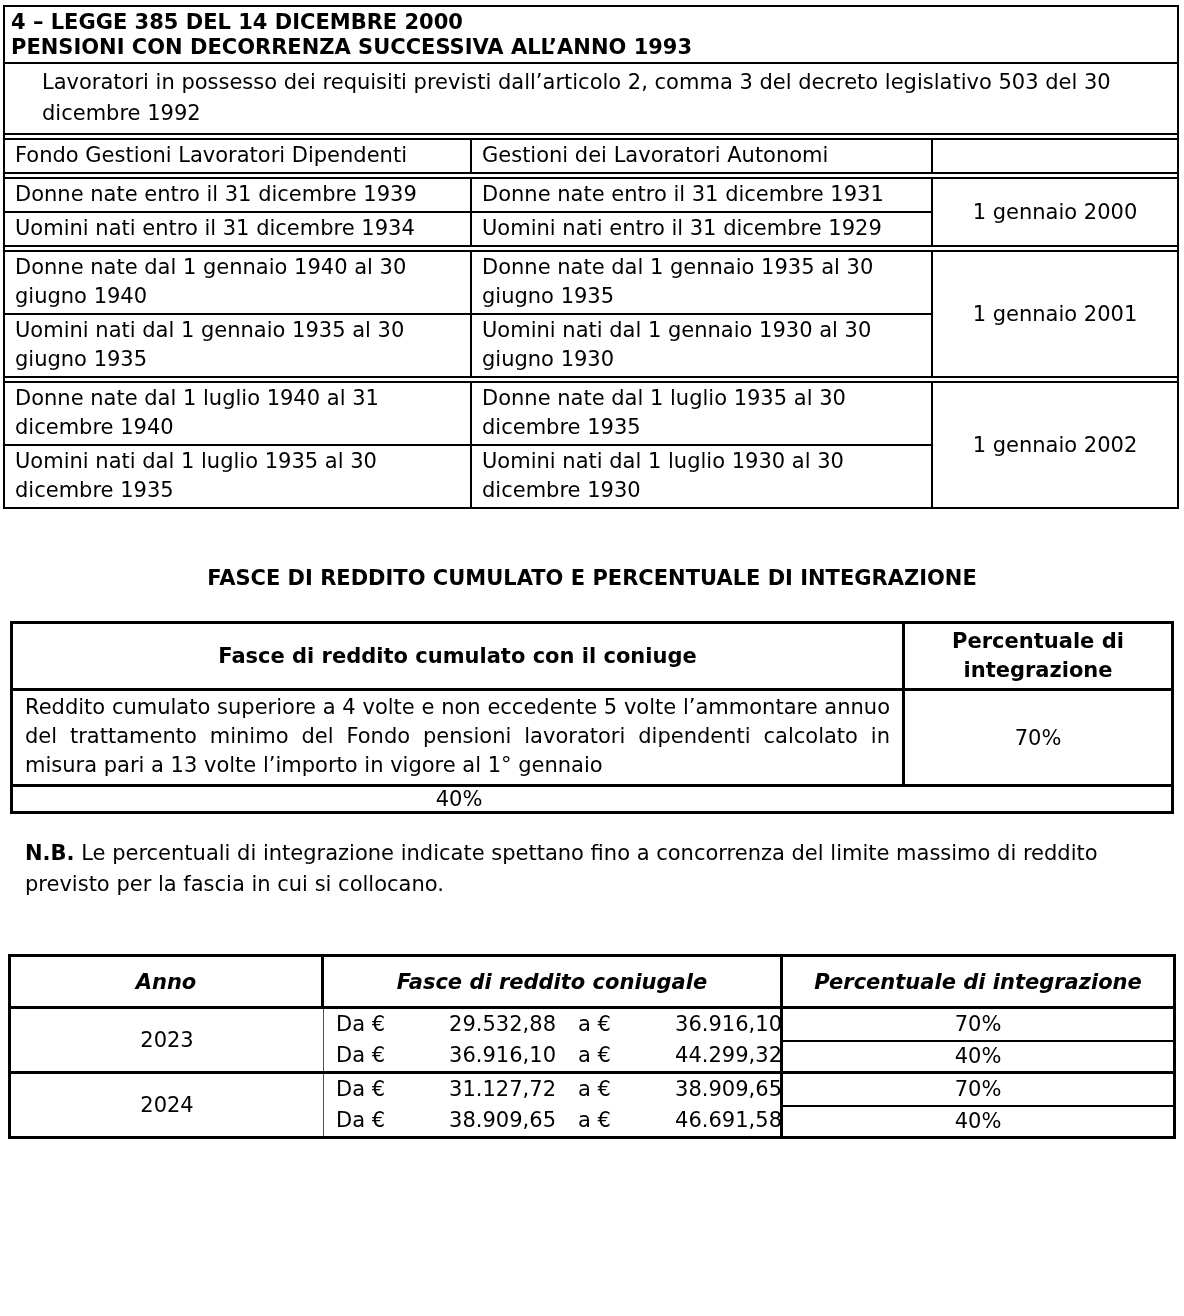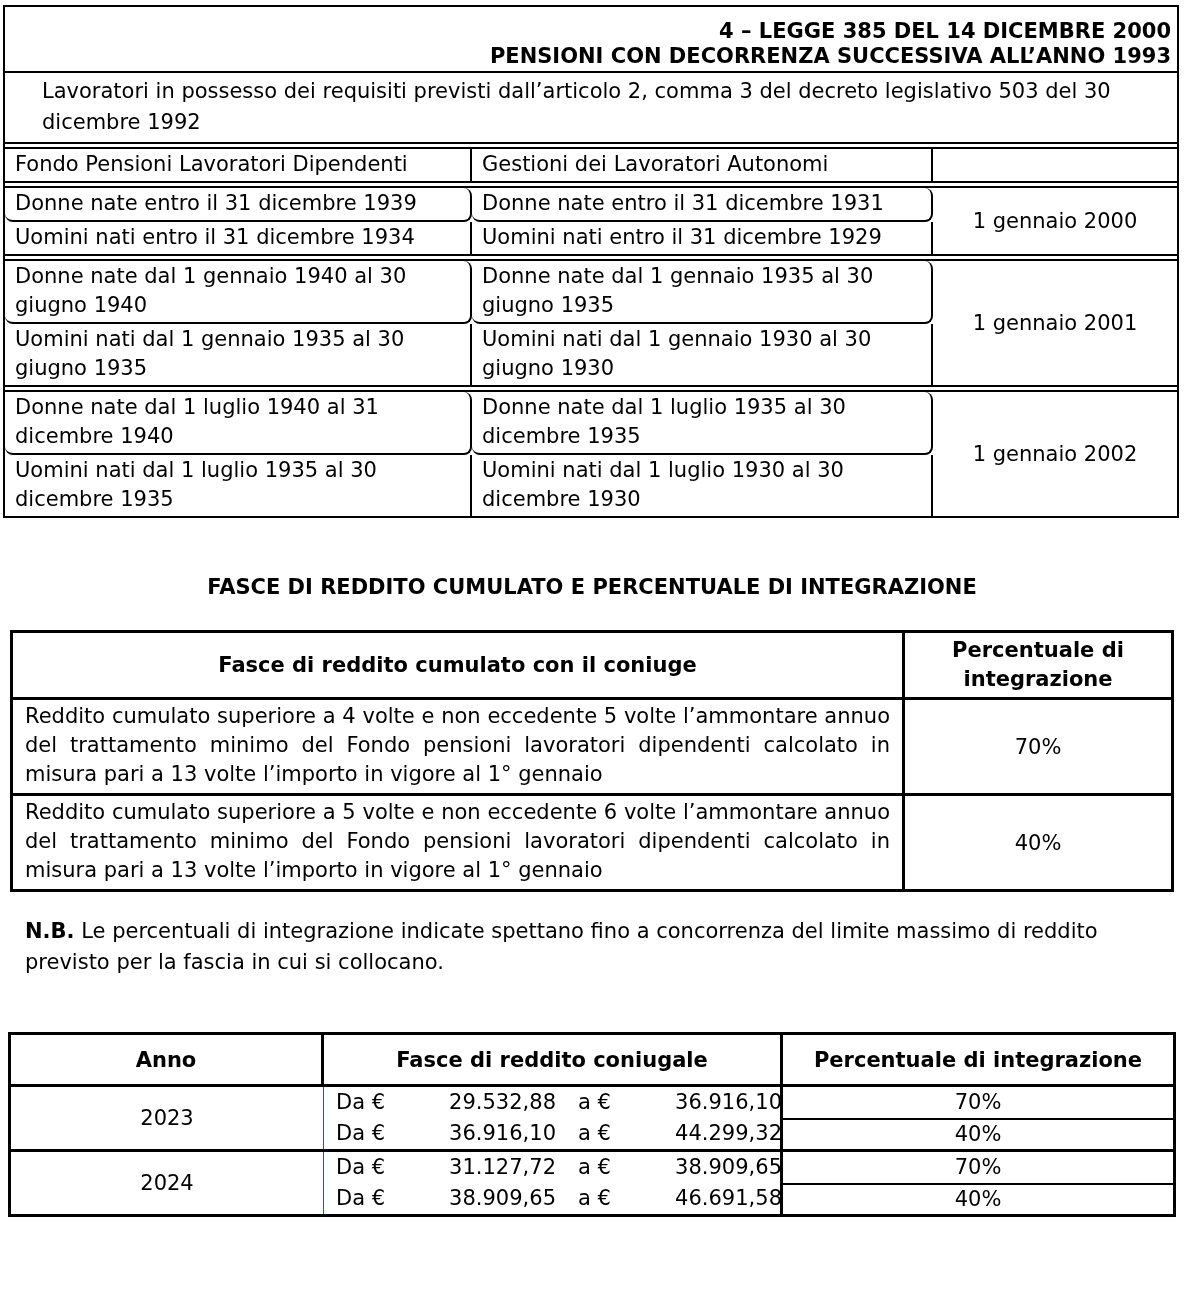--- a/index.html
+++ b/index.html
@@ -4,44 +4,44 @@
 <style>
   html,body{
     margin:0;padding:0;width:1184px;height:1316px;overflow:hidden;
     background:#ffffff;color:#000;
     font-family:"DejaVu Sans","Liberation Sans",sans-serif;
     font-size:21px;
   }
   .bold{font-weight:bold;}
   
   .t1{margin:5px 5px 0 3px;width:1172px;border:2px solid #000;}
-  .t1-title{text-align:right;font-weight:bold;line-height:25px;padding:12px 6px 2px;border-bottom:2px solid #000;}
+  .t1-title{text-align:left;font-weight:bold;line-height:25px;padding:3px 6px 2px;border-bottom:2px solid #000;}
   .t1-sub{padding:3px 30px 4px 10px;line-height:31px;margin-left:27px;}
   .hr2{height:3px;border-top:2px solid #000;border-bottom:2px solid #000;}
   .t1-grid{display:grid;grid-template-columns:467px 461px 1fr;}
   .t1-grid .c{padding:1px 10px 2px;line-height:29px;}
   .vr{border-right:2px solid #000;}
-  .hb{border-bottom:2px solid #000;border-radius:8px;}
+  .hb{border-bottom:2px solid #000;}
   .dec{grid-column:3;grid-row:1/3;display:flex;align-items:center;justify-content:center;text-align:center;}
   
   .sec-title{margin-top:56px;text-align:center;font-weight:bold;line-height:26px;}
   .t2{margin:30px 0 0 10px;width:1158px;border:3px solid #000;}
   .t2-row{display:grid;grid-template-columns:892px 1fr;}
   .t2-row > .c1{border-right:3px solid #000;}
   .t2-head .c1{display:flex;align-items:center;justify-content:center;font-weight:bold;min-height:64px;text-align:center;}
   .t2-head .c2{display:flex;align-items:center;justify-content:center;font-weight:bold;text-align:center;line-height:29px;padding:3px 6px;}
   .t2-body{border-top:3px solid #000;}
   .t2-body .c1{padding:2px 12px 4px;line-height:29px;text-align:justify;}
   .t2-body .c2{display:flex;align-items:center;justify-content:center;}
   
   .note{margin:24px 20px 0 25px;line-height:31px;}
   
   .t3{margin:54px 0 0 8px;width:1162px;border:3px solid #000;}
   .t3-head{display:grid;grid-template-columns:313px 459px 1fr;}
-  .t3-head .hc{display:flex;align-items:center;justify-content:center;font-weight:bold;min-height:49px;text-align:center;}
+  .t3-head .hc{display:flex;align-items:center;justify-content:center;font-weight:bold;min-height:49px;text-align:center;font-style:italic;}
   .t3-head .hc.vr3{border-right:3px solid #000;}
   .vr3{border-right:3px solid #000;}
   .t3-group{display:grid;grid-template-columns:313px 459px 1fr;border-top:3px solid #000;}
   .t3-anno{grid-column:1;grid-row:1/3;display:flex;align-items:center;justify-content:center;border-right:1px solid #6d28d9;}
   .t3-fasce{grid-column:2;grid-row:1/3;border-right:3px solid #000;padding:0 0 0 12px;}
   .euro-line{display:grid;grid-template-columns:60px 160px 66px 160px;line-height:31px;height:31px;}
   .euro-line .lbl{text-align:left;}
   .euro-line .num{text-align:right;}
   .euro-line .lbl2{text-align:left;padding-left:22px;}
   .t3-pct{grid-column:3;display:flex;align-items:center;justify-content:center;height:31px;line-height:31px;}
@@ -53,21 +53,21 @@
 <div class="t1">
   <div class="t1-title">
     <div>4 – LEGGE 385 DEL 14 DICEMBRE 2000</div>
     <div>PENSIONI CON DECORRENZA SUCCESSIVA ALL’ANNO 1993</div>
   </div>
   <div class="t1-sub">Lavoratori in possesso dei requisiti previsti dall’articolo 2, comma 3 del decreto legislativo 503 del 30 dicembre 1992</div>
 
   <div class="hr2"></div>
 
   <div class="t1-grid">
-    <div class="c vr">Fondo Pensioni Lavoratori Dipendenti</div>
+    <div class="c vr">Fondo Gestioni Lavoratori Dipendenti</div>
     <div class="c vr">Gestioni dei Lavoratori Autonomi</div>
   </div>
 
   <div class="hr2"></div>
 
   <div class="t1-grid">
     <div class="c vr hb">Donne nate entro il 31 dicembre 1939</div>
     <div class="c vr hb">Donne nate entro il 31 dicembre 1931</div>
     <div class="dec">1 gennaio 2000</div>
     <div class="c vr">Uomini nati entro il 31 dicembre 1934</div>
@@ -100,21 +100,20 @@
 <div class="t2">
   <div class="t2-row t2-head">
     <div class="c1">Fasce di reddito cumulato con il coniuge</div>
     <div class="c2">Percentuale di integrazione</div>
   </div>
   <div class="t2-row t2-body">
     <div class="c1">Reddito cumulato superiore a 4 volte e non eccedente 5 volte l’ammontare annuo del trattamento minimo del Fondo pensioni lavoratori dipendenti calcolato in misura pari a 13 volte l’importo in vigore al 1° gennaio</div>
     <div class="c2">70%</div>
   </div>
   <div class="t2-row t2-body">
-    <div class="c1">Reddito cumulato superiore a 5 volte e non eccedente 6 volte l’ammontare annuo del trattamento minimo del Fondo pensioni lavoratori dipendenti calcolato in misura pari a 13 volte l’importo in vigore al 1° gennaio</div>
     <div class="c2">40%</div>
   </div>
 </div>
 
 <div class="note"><span class="bold">N.B.</span><span> Le percentuali di integrazione indicate spettano fino a concorrenza del limite massimo di reddito previsto per la fascia in cui si collocano.</span></div>
 
 <div class="t3">
   <div class="t3-head">
     <div class="hc vr3">Anno</div>
     <div class="hc vr3">Fasce di reddito coniugale</div>

